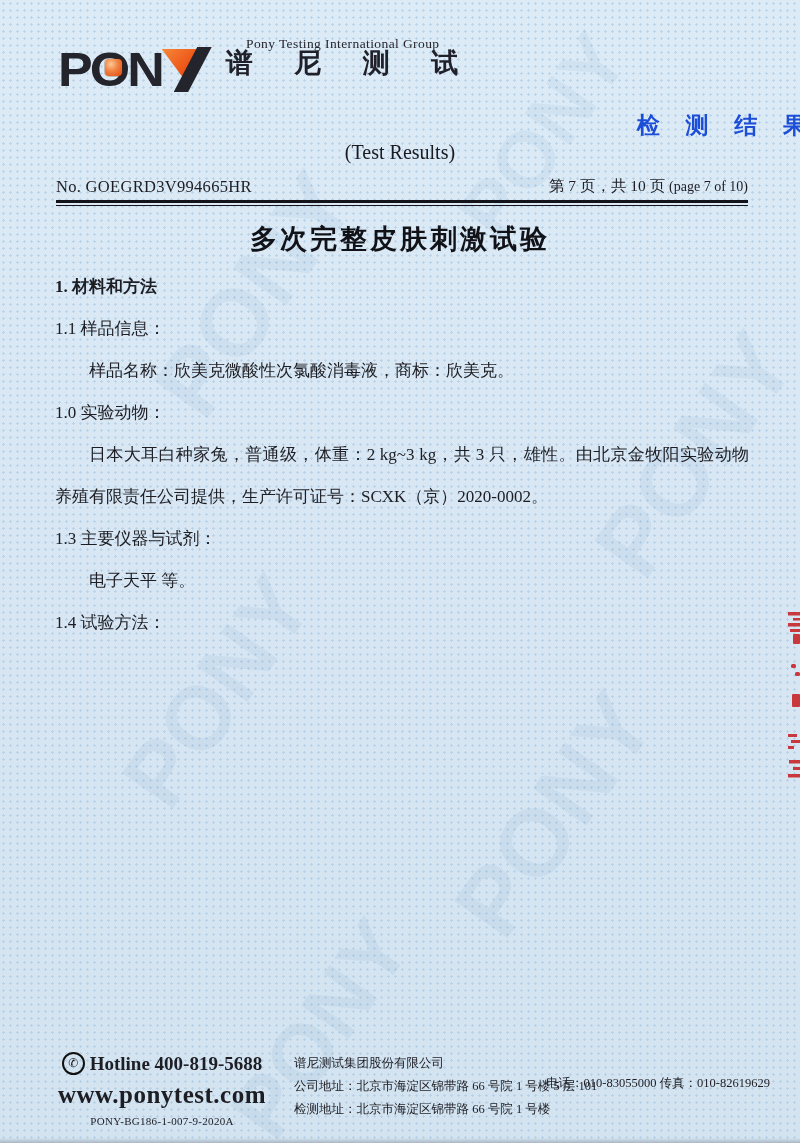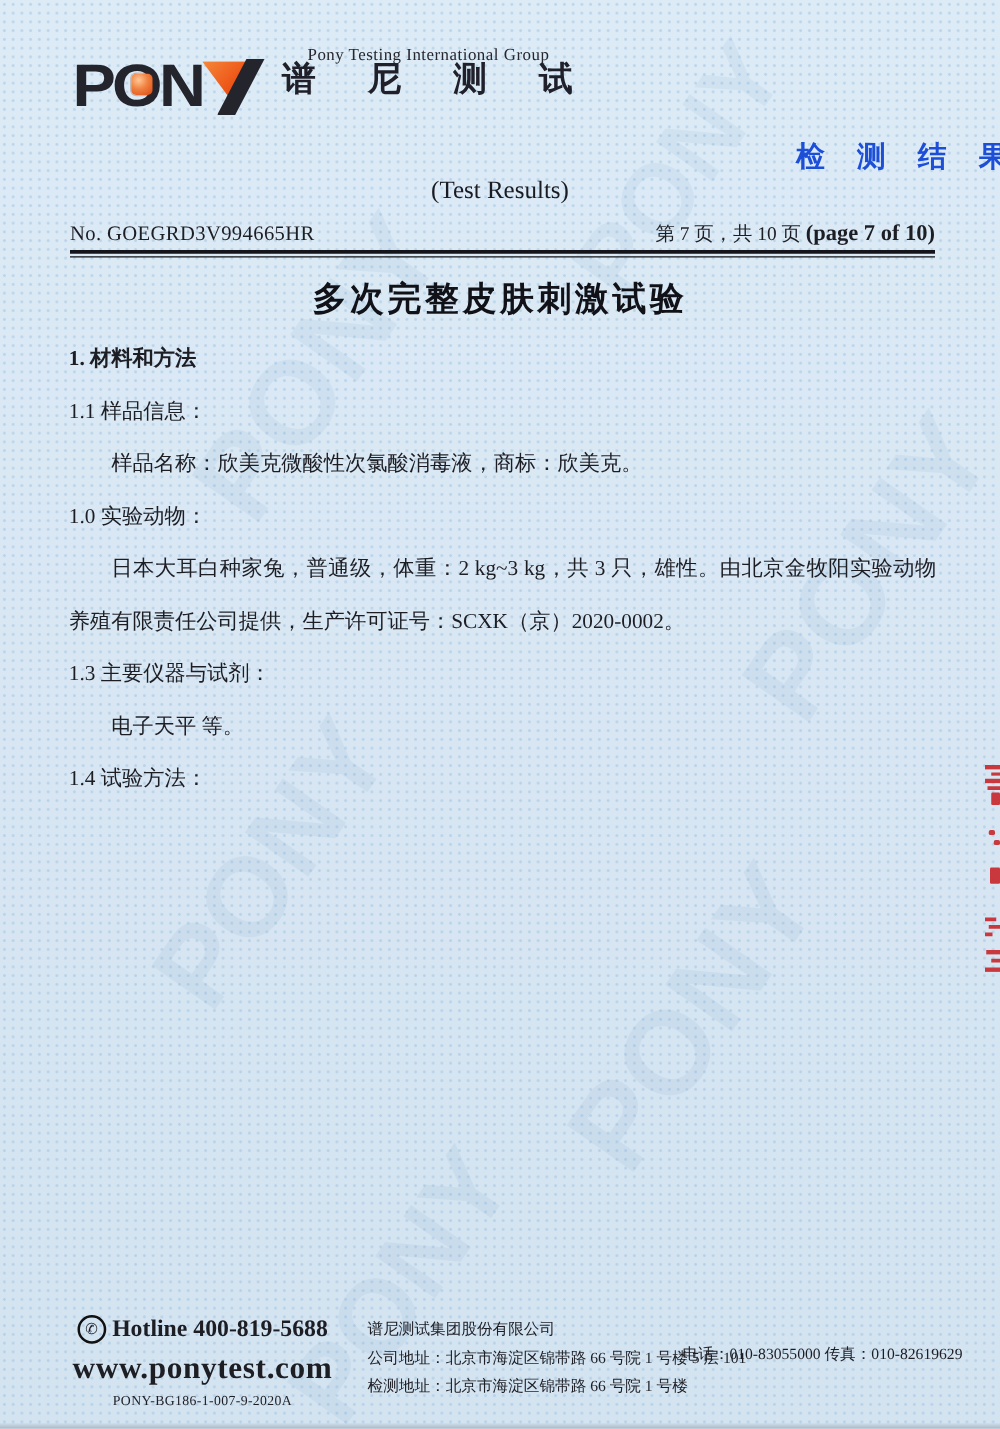--- a/index.html
+++ b/index.html
@@ -39,21 +39,21 @@
   .logo-en{position:absolute;left:246px;top:36px;font-size:13.5px;color:#26262e;
       letter-spacing:.4px;white-space:nowrap;}
   .doc-title{position:absolute;left:16px;top:110px;width:100%;text-align:right;
       font-weight:bold;font-size:23px;letter-spacing:10px;color:#1d4ed8;}
   .doc-subtitle{position:absolute;left:0;top:141px;width:100%;text-align:center;
       font-size:20px;color:#1a1a22;}
   .no-row{position:absolute;left:56px;right:52px;top:176px;display:flex;
       justify-content:space-between;align-items:center;font-size:16.5px;}
   .report-no{letter-spacing:.3px;}
   .page-info{font-size:15.5px;}
-  .page-info .en{font-size:18px;font-weight:bold;}
+  .page-info .en{font-size:14px;}
   .rule{position:absolute;left:56px;right:52px;top:200px;}
   .rule .thick{height:3px;background:#14141a;}
   .rule .thin{height:1px;background:#14141a;margin-top:2px;}
   
   .main-title{position:absolute;left:0;top:221px;width:100%;text-align:center;
       font-weight:bold;font-size:27px;letter-spacing:3px;color:#111118;z-index:2;}
   .body-text{position:absolute;left:55px;top:266px;width:694px;z-index:2;
       font-size:17px;line-height:42px;text-align:justify;}
   .blk{margin:0;}
   .blk-heading{font-weight:bold;}

